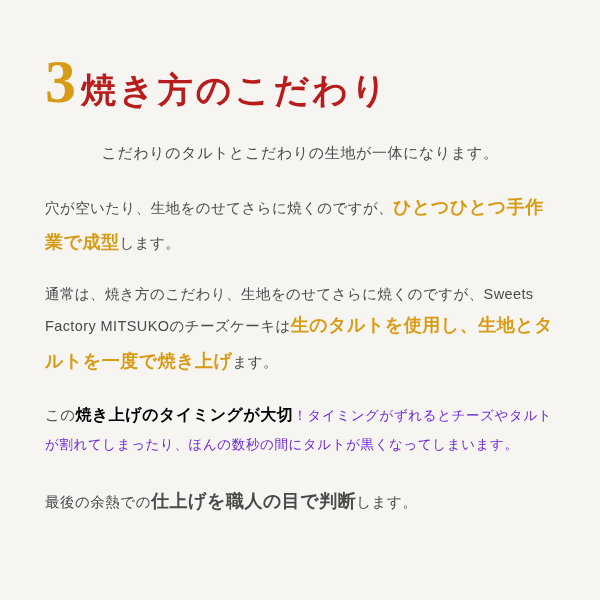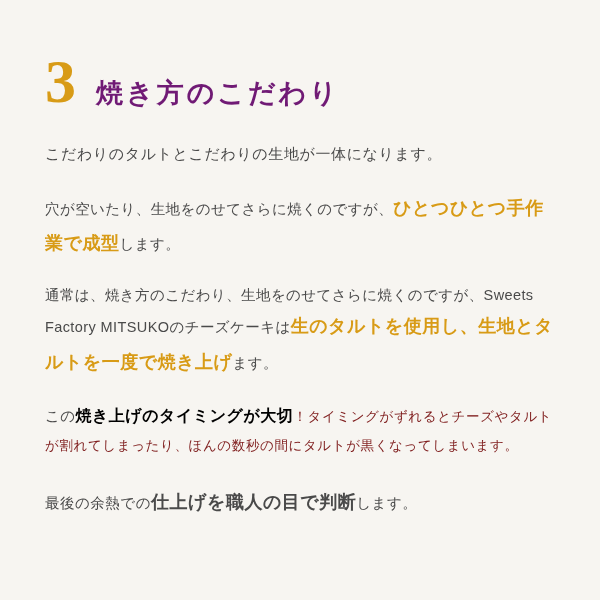--- a/index.html
+++ b/index.html
@@ -30,34 +30,34 @@
   }
   .heading-number {
     font-size: 62px;
     line-height: 62px;
     font-weight: bold;
     color: #d89b16;
     letter-spacing: 0px;
     font-family: "Liberation Serif", serif;
   }
   .heading-text {
-    font-size: 27px;
+    font-size: 35px;
     line-height: 40px;
     font-weight: bold;
-    color: #701a75;
+    color: #b91c1c;
     letter-spacing: 3px;
-    margin-left: 20px;
+    margin-left: 5px;
   }
 
   
   .para {
     font-size: 14.5px;
     line-height: 2.0;
     letter-spacing: 0.6px;
-    color: #7f1d1d;
+    color: #6d28d9;
     margin: 0 0 22px 0;
   }
   .para.small {
     font-size: 13.5px;
     line-height: 1.9;
   }
   .hl {
     color: #d89b16;
     font-weight: bold;
     font-size: 18px;
@@ -71,20 +71,21 @@
   }
   .bold-dark {
     font-weight: bold;
     color: #4a4a4a;
     font-size: 18px;
     margin-top: 33px;
   }
   .lead {
     font-size: 15px;
     color: #4a4a4a;
+    text-align: center;
   }
   .mix-line {
     font-size: 14.5px;
     line-height: 1.95;
     letter-spacing: 0.4px;
     color: #4a4a4a;
     margin: 0 0 20px 0;
   }
   .final {
     font-size: 14.5px;

